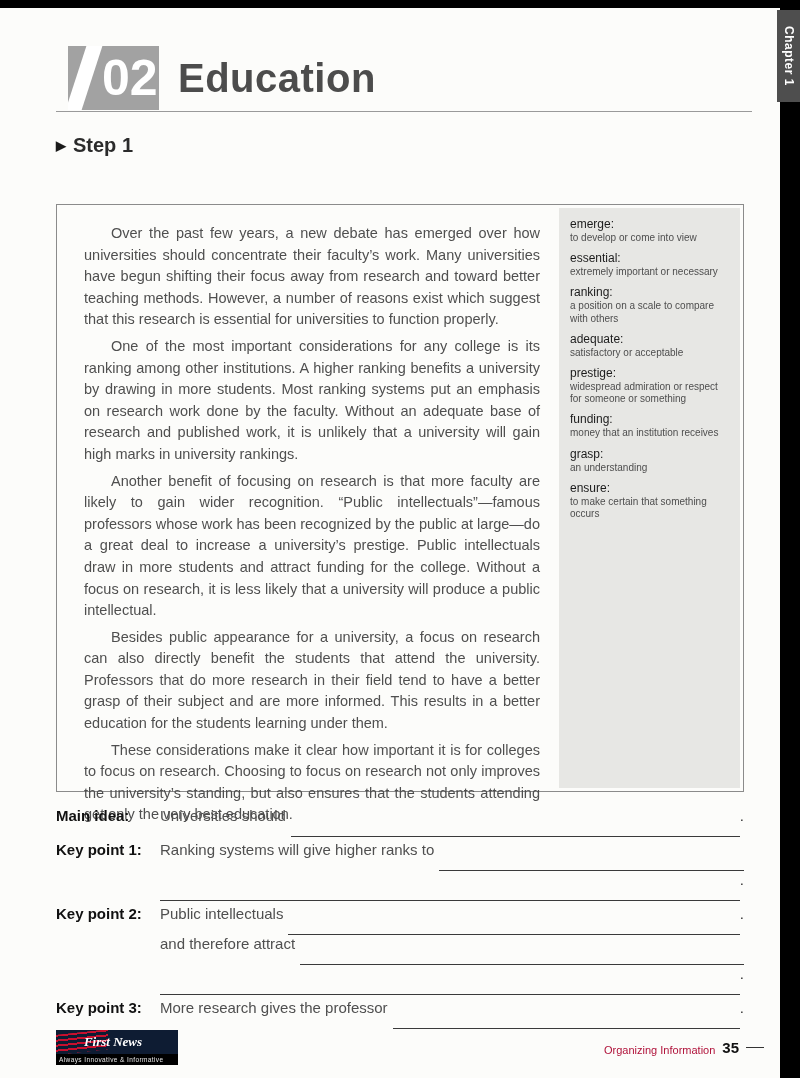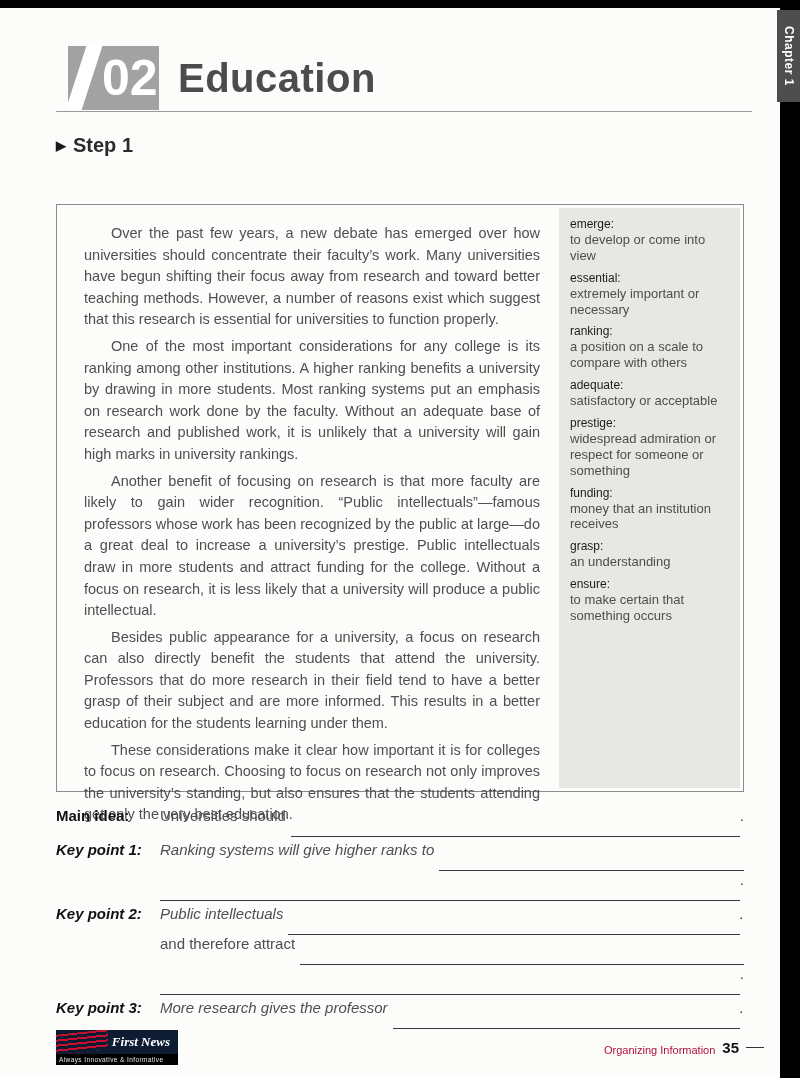--- a/index.html
+++ b/index.html
@@ -55,38 +55,38 @@
     width:502px;box-sizing:border-box;padding:13px 14px 10px 22px;
     font-size:14.5px;line-height:1.49;color:#4f4f4f;text-align:justify;
   }
   .passage p{margin:5px;text-indent:27px;}
   .vocab{
     flex:1;background:#e7e7e4;margin:3px 3px 3px 0;
     padding:9px 11px;box-sizing:border-box;
   }
   .vocab-item{margin-bottom:7px;}
   .vocab-item .term{font-size:12px;font-weight:normal;color:#1c1c1c;line-height:1.25;}
-  .vocab-item .def{font-size:13px;color:#4e4e4e;line-height:1.22;}
+  .vocab-item .def{font-size:10px;color:#4e4e4e;line-height:1.22;}
   
   .blanks{position:absolute;left:56px;right:36px;top:799px;}
   .blank-row{display:flex;align-items:baseline;height:30px;}
-  .blank-row.gap-lg{margin-top:4px;font-style:italic;}
+  .blank-row.gap-lg{margin-top:4px;}
   .blabel{width:104px;flex-shrink:0;font-size:15px;font-weight:bold;color:#111;}
   .btext{font-size:15px;color:#4f4f4f;white-space:nowrap;padding-right:5px;}
   .bline{flex:1;align-self:flex-end;height:20px;border-bottom:1px solid #3a3a3a;}
   .bdot{font-size:15px;color:#333;}
   
   .footer{
     position:absolute;left:56px;right:16px;bottom:12px;height:38px;
     display:flex;justify-content:space-between;align-items:center;
   }
   .logo{width:122px;}
   .logo-top{
     position:relative;height:24px;background:#0e1c33;overflow:hidden;
-    display:flex;align-items:center;justify-content:flex-end;padding-right:8px;box-sizing:border-box;
+    display:flex;align-items:center;justify-content:center;padding-right:8px;box-sizing:border-box;
   }
   .logo-top::before{
     content:"";position:absolute;left:0;top:2px;bottom:2px;width:52px;
     background:repeating-linear-gradient(180deg,#c8102e 0 2px,#0e1c33 2px 5px);
     transform:skewY(-6deg);
   }
   .logo-name{
     position:relative;color:#fff;font-family:"Liberation Serif",serif;
     font-style:italic;font-weight:bold;font-size:13px;white-space:nowrap;
   }

